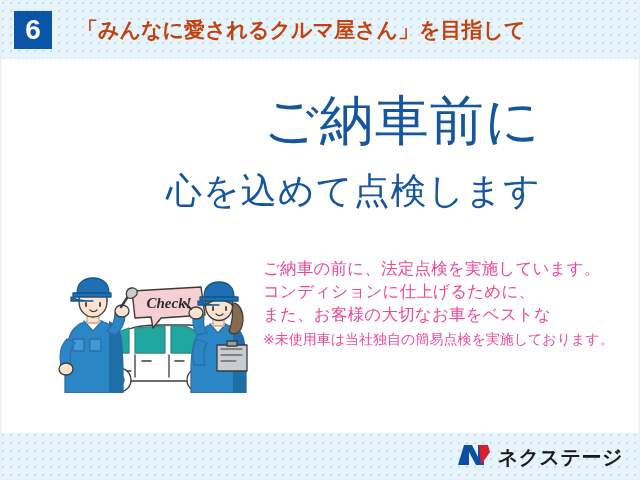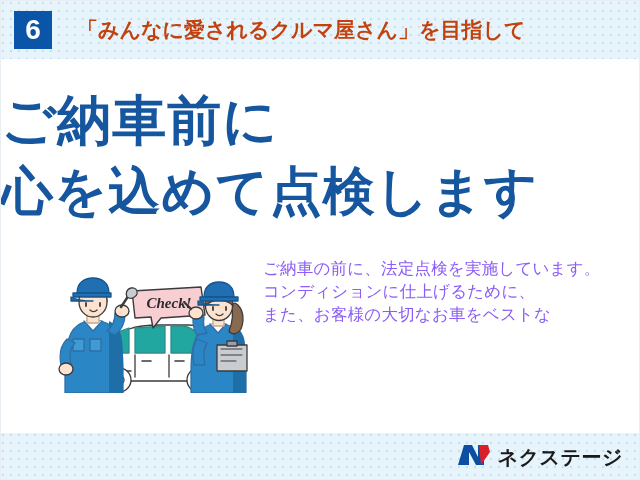--- a/index.html
+++ b/index.html
@@ -59,39 +59,39 @@
     font-weight: bold;
     white-space: nowrap;
   }
 
   
   #headline {
     position: absolute;
     left: 0;
     top: 84px;
     width: 540px;
-    text-align: left;
+    text-align: right;
     color: #15569f;
-    font-weight: bold;
+    font-weight: normal;
   }
   .headline-line {
     display: block;
     white-space: nowrap;
     letter-spacing: 1px;
   }
   #headline-line-1 { font-size: 54px; line-height: 70px; }
-  #headline-line-2 { font-size: 52px; line-height: 72px; }
+  #headline-line-2 { font-size: 36px; line-height: 72px; }
 
   
   #body-copy {
     position: absolute;
     left: 262px;
     top: 256px;
     width: 362px;
-    color: #8b5cf6;
+    color: #ec4899;
   }
   .body-line {
     display: block;
     white-space: nowrap;
     font-size: 16.5px;
     line-height: 23px;
     letter-spacing: 0.2px;
   }
   .body-note {
     display: block;
@@ -144,20 +144,21 @@
 
   <div id="headline">
     <span id="headline-line-1" class="headline-line">ご納車前に</span>
     <span id="headline-line-2" class="headline-line">心を込めて点検します</span>
   </div>
 
   <div id="body-copy">
     <span class="body-line">ご納車の前に、法定点検を実施しています。</span>
     <span class="body-line">コンディションに仕上げるために、</span>
     <span class="body-line">また、お客様の大切なお車をベストな</span>
+    <span class="body-note">※未使用車は当社独自の簡易点検を実施しております。</span>
   </div>
 
   <div id="illustration">
     <svg viewBox="0 0 200 120" width="200" height="120" xmlns="http://www.w3.org/2000/svg">
       <g stroke="#3b3b3b" stroke-width="1.3" stroke-linecap="round" stroke-linejoin="round" fill="none">
 
         <g>
 
           <path d="M33 108 L33 80 C33 74 38 68 46 65 L72 56 C80 53 92 52 104 52
                    L132 52 C142 52 150 56 154 62 L160 72 C163 77 164 84 164 92

